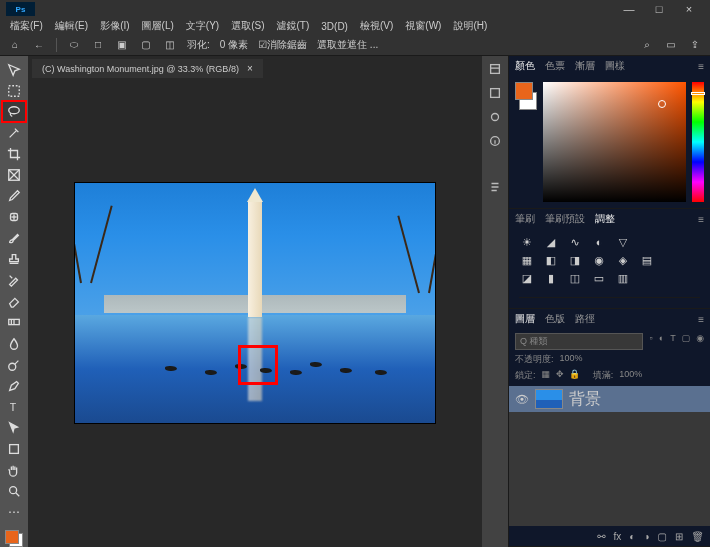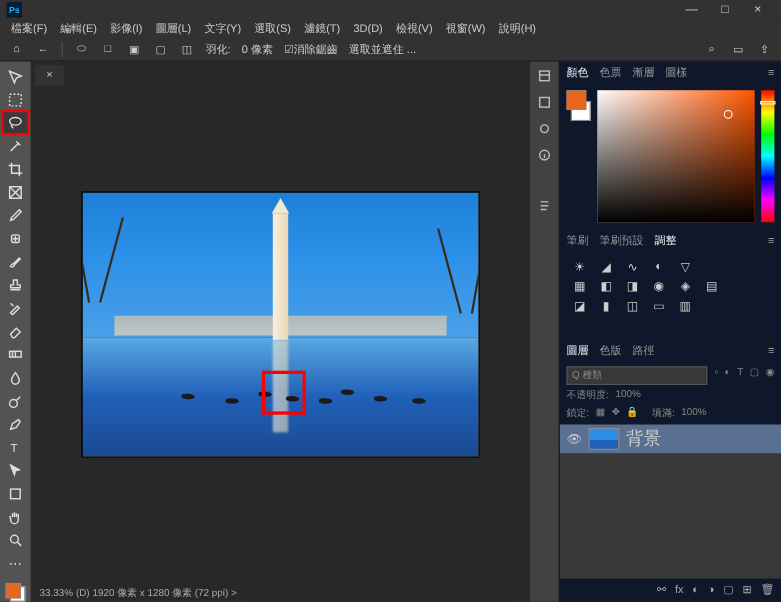--- a/index.html
+++ b/index.html
@@ -1,18 +1,18 @@
 <!DOCTYPE html>
 <html><head>
 <meta charset="utf-8">
 <style>
 * { margin: 0; padding: 0; box-sizing: border-box; font-family: "Microsoft YaHei", sans-serif; }
 body { background: #323232; color: #ccc; font-size: 10px; width: 710px; height: 547px; overflow: hidden; position: relative; }
 .titlebar { height: 18px; background: #323232; display: flex; align-items: center; padding: 0 6px; }
-.titlebar .logo { width: 14px; height: 14px; background: #001e36; color: #31a8ff; display: flex; align-items: center; justify-content: center; font-size: 8px; font-weight: bold; margin-right: 8px; }
+.titlebar .logo { width: 29px; height: 14px; background: #001e36; color: #31a8ff; display: flex; align-items: center; justify-content: center; font-size: 8px; font-weight: bold; margin-right: 8px; }
 .titlebar .sp { flex: 1; }
 .titlebar .btn { width: 30px; text-align: center; cursor: pointer; font-size: 11px; }
 .menubar { height: 16px; display: flex; align-items: center; padding: 0 10px; gap: 12px; font-size: 10px; }
 .menubar span { cursor: pointer; }
 .optbar { height: 22px; display: flex; align-items: center; padding: 0 8px; gap: 10px; border-bottom: 1px solid #1a1a1a; font-size: 10px; }
 .optbar .ic { width: 14px; height: 14px; display: flex; align-items: center; justify-content: center; }
 .optbar .divider { width: 1px; height: 14px; background: #555; }
 .optbar .sp { flex: 1; }
 .main { display: flex; height: calc(547px - 18px - 16px - 22px); }
 .toolbar { width: 28px; background: #535353; display: flex; flex-direction: column; align-items: center; padding-top: 4px; gap: 2px; }
@@ -243,20 +243,21 @@
     <div class="tool">⋯</div>
     <div class="swatch">
       <div class="bg"></div>
       <div class="fg"></div>
     </div>
   </div>
 
   <div class="canvas-area">
     <div class="tabbar">
       <div class="tab">
+        <span>(C) Washington Monument.jpg @ 33.3% (RGB/8)</span>
         <span class="close">×</span>
       </div>
     </div>
     <div class="canvas">
       <div class="image">
         <div class="sky"></div>
         <div class="city"></div>
         <div class="water"></div>
         <div class="monument"></div>
         <div class="mono-refl"></div>
@@ -266,21 +267,20 @@
         <div class="duck" style="bottom:48px;left:130px"></div>
         <div class="duck" style="bottom:54px;left:160px"></div>
         <div class="duck" style="bottom:50px;left:185px"></div>
         <div class="duck" style="bottom:48px;left:215px"></div>
         <div class="duck" style="bottom:56px;left:235px"></div>
         <div class="duck" style="bottom:50px;left:265px"></div>
         <div class="duck" style="bottom:48px;left:300px"></div>
         <div class="sel-box" style="bottom:38px;left:163px"></div>
       </div>
     </div>
-    <div class="status">33.33%   (D) 1920 像素 x 1280 像素 (72 ppi)   &gt;</div>
   </div>
 
   <div class="panels-col">
     <div class="pic">
         <svg viewBox="0 0 16 16">
           <rect x="3" y="3" width="10" height="10"></rect>
           <line x1="3" y1="7" x2="13" y2="7"></line>
         </svg>
       </div>
     <div class="pic">

